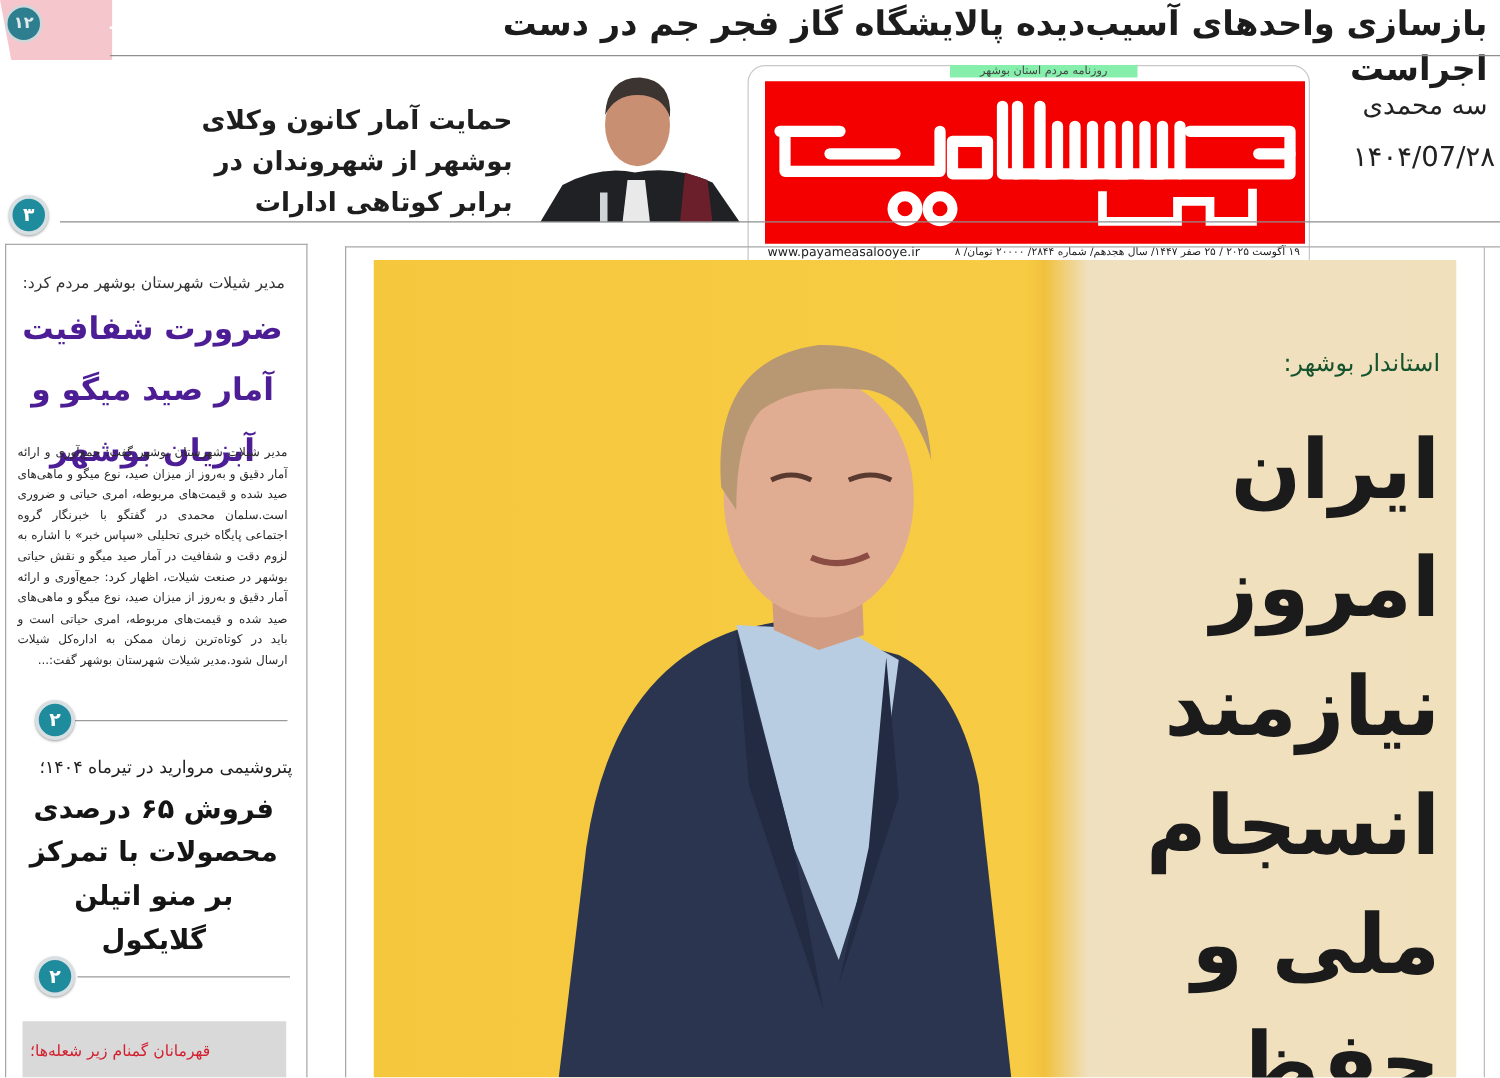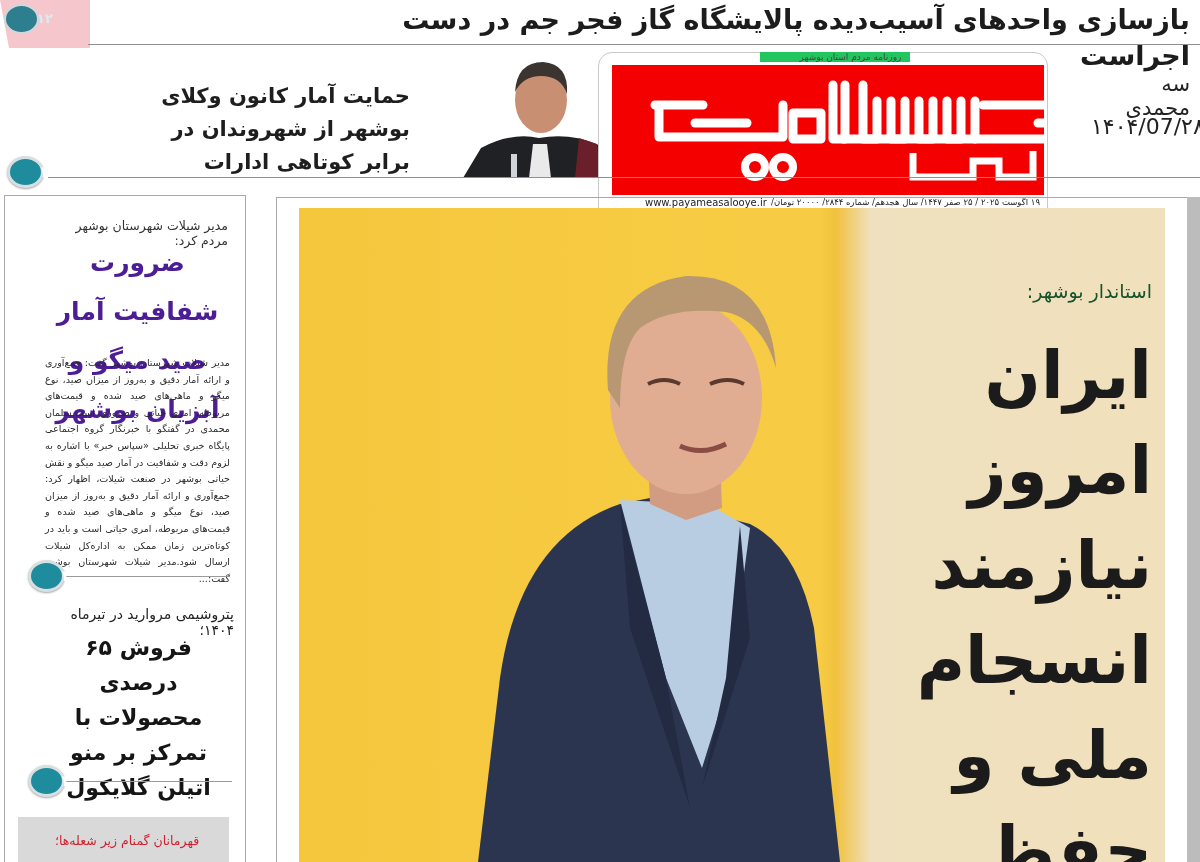--- a/index.html
+++ b/index.html
@@ -1,34 +1,34 @@
 <!DOCTYPE html>
 <html><head>
 <meta charset="utf-8">
 <style>
   * { box-sizing: border-box; margin: 0; padding: 0; }
   html, body { width: 1200px; height: 862px; overflow: hidden; background: #ffffff; }
   body { position: relative; font-family: "DejaVu Sans", sans-serif; color: #1a1a1a; }
-  .abs { position: absolute; padding-left: 31px; }
+  .abs { position: absolute; }
   .rtl { direction: rtl; unicode-bidi: plaintext; }
 
   
   #top-headline { left: 300px; top: 2px; width: 890px; height: 36px; text-align: right; font-size: 27px; font-weight: bold; line-height: 36px; color: #1c1c1c; }
   #top-rule { left: 88px; top: 44px; width: 1112px; height: 1px; background: #8f8f8f; }
   #page-tab { left: 0; top: 0; width: 90px; height: 48px; background: #f6c6cd; clip-path: polygon(0 0,100% 0,100% 100%,10% 100%); }
   #page-tab-arrow { left: 40px; top: 8px; width: 48px; height: 20px; color: #fff; font-size: 16px; font-weight: bold; text-align: left; line-height: 20px; margin-left: 48px; }
   #page-tab-badge { left: 4px; top: 4px; width: 30px; height: 30px; border-radius: 50%; background: #2d7e8f; border: 2px solid #cfd7da; color: #dfe9ee; font-size: 13px; font-weight: bold; text-align: center; line-height: 26px; }
 
   
   #day-label { left: 1060px; top: 72px; width: 130px; text-align: right; font-size: 21px; color: #222; }
   #date-label { left: 1060px; top: 114px; width: 136px; text-align: right; font-size: 22px; color: #222; letter-spacing: 1px; }
 
   
   #masthead-box { left: 598px; top: 52px; width: 450px; height: 170px; border: 1px solid #c8c8c8; border-radius: 14px; background: #fff; }
-  #masthead-tagline { left: 760px; top: 52px; width: 150px; text-align: center; font-size: 9px; color: #444; background: #22c55e; }
+  #masthead-tagline { left: 760px; top: 52px; width: 150px; text-align: center; font-size: 9px; color: #444; background: #86efac; }
   #masthead-red { left: 612px; top: 65px; width: 432px; height: 130px; background: #f40000; overflow: hidden; }
   #masthead-url { left: 614px; top: 197px; font-size: 10px; color: #222; }
   #masthead-meta { left: 740px; top: 197px; width: 300px; text-align: right; font-size: 8.5px; color: #222; }
 
   
   #story2-headline { left: 120px; top: 80px; width: 290px; text-align: right; font-size: 21px; font-weight: bold; line-height: 33px; color: #1e1e1e; }
   #lawyer-photo { left: 420px; top: 48px; width: 178px; height: 130px; overflow: hidden; }
   #mid-rule { left: 48px; top: 177px; width: 1152px; height: 1px; background: #8f8f8f; }
 
   .page-badge { width: 32px; height: 32px; border-radius: 50%; background: #1f8c9d; border: 3px solid #d7dfe2; box-shadow: 0 1px 2px rgba(0,0,0,.35); color: #fff; font-size: 15px; font-weight: bold; text-align: center; line-height: 26px; }

